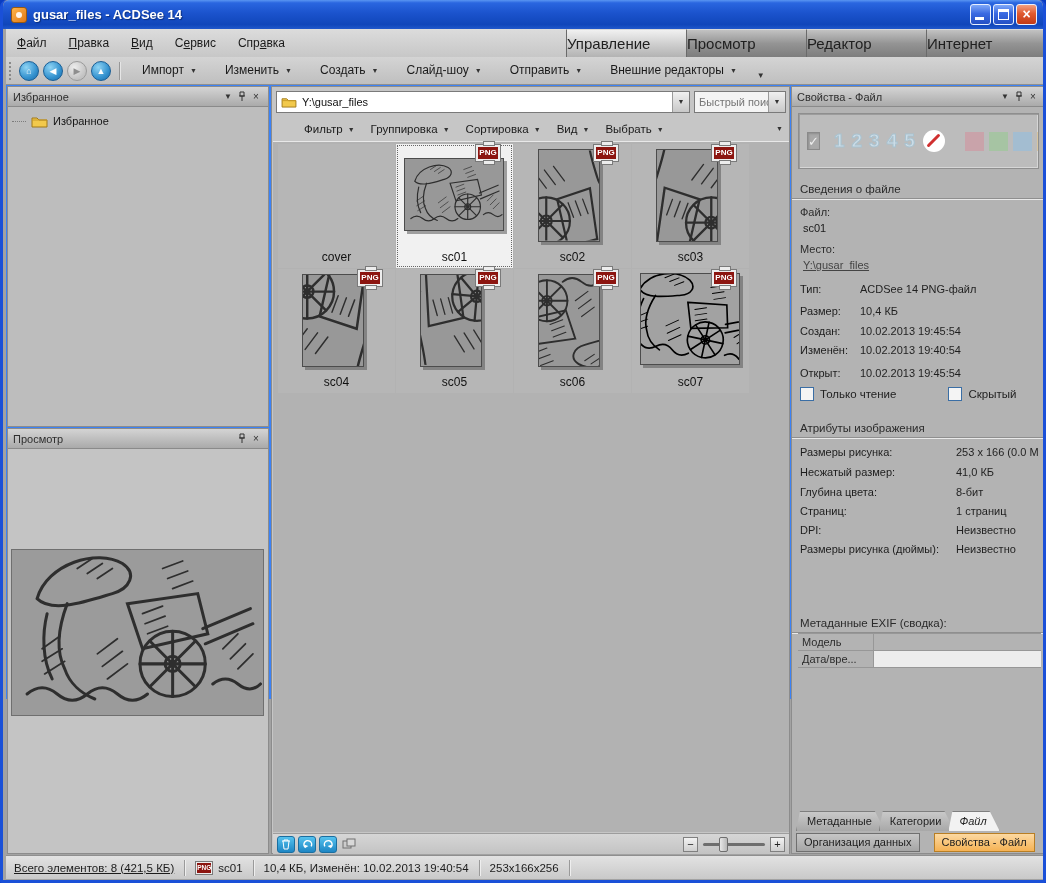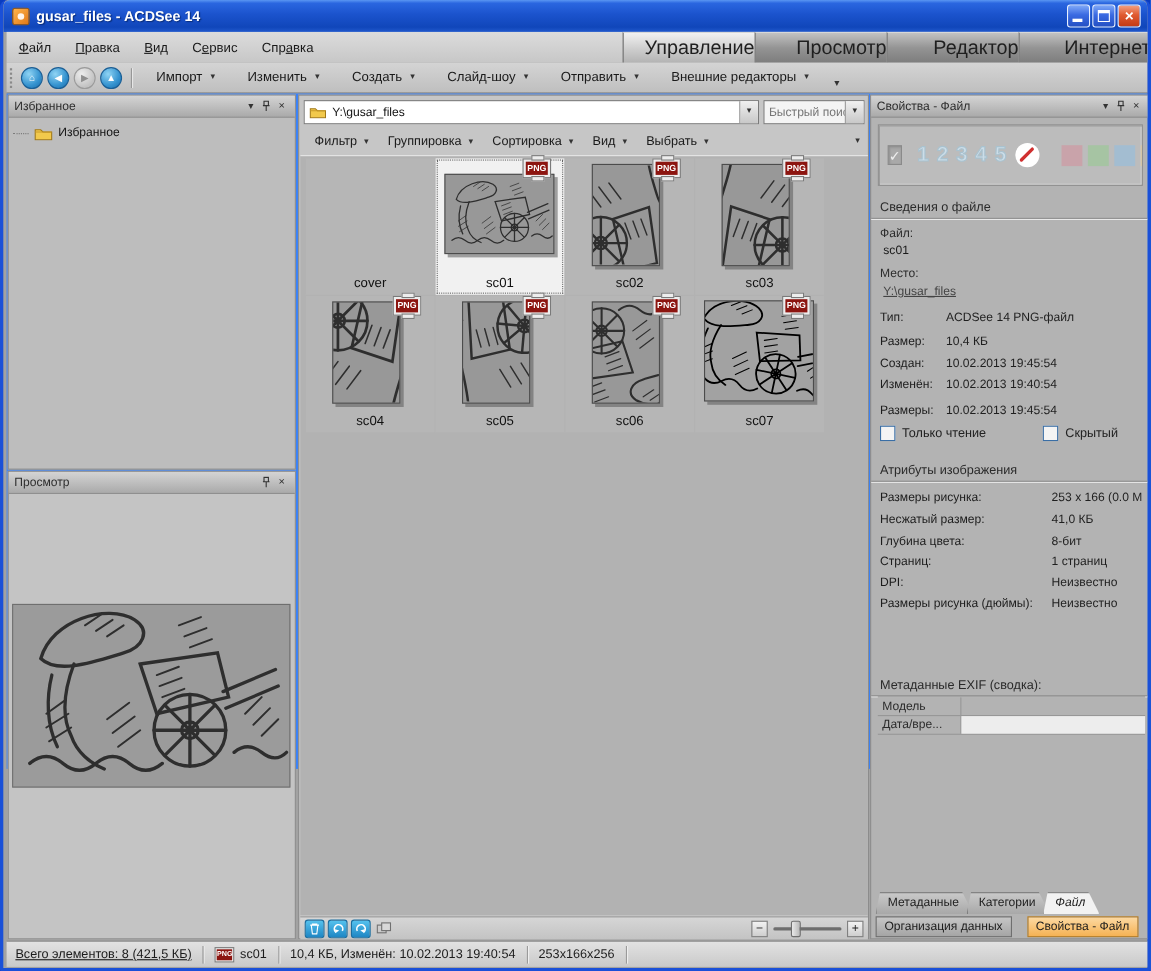--- a/index.html
+++ b/index.html
@@ -27,21 +27,21 @@
   .glyph-max { position:absolute; left:4px; top:4px; width:11px; height:11px; border:1px solid #fff; border-top:3px solid #fff; }
   .glyph-x { position:absolute; left:0; top:0; width:100%; height:100%; color:#fff; font-weight:bold;
     font-size:14px; line-height:19px; text-align:center; }
 
   
   .menubar { position:absolute; left:3px; top:29px; width:1040px; height:28px;
     background:linear-gradient(180deg,#dcdcdc,#c7c7c7); display:flex; align-items:center; }
   .menu-item { padding:0 11px; font-size:12px; color:#1a1a1a; line-height:28px; }
   .menu-item u { text-decoration:underline; }
   .mode-tabs { position:absolute; right:0; top:0; height:28px; display:flex; }
-  .mode-tab { width:120px; height:28px; text-align:right; line-height:27px; font-size:18px; color:#1f1f1f;
+  .mode-tab { width:120px; height:28px; text-align:left; line-height:27px; font-size:15px; color:#1f1f1f;
     background:linear-gradient(180deg,#c2c2c2 0%,#949494 50%,#7d7d7d 100%);
     border-left:1px solid #6a6a6a; border-top:1px solid #d8d8d8; }
   .mode-tab.active { background:linear-gradient(180deg,#f1f1f1 0%,#cdcdcd 55%,#b3b3b3 100%); font-weight:normal; }
 
   
   .toolbar { position:absolute; left:3px; top:57px; width:1040px; height:28px;
     background:linear-gradient(180deg,#d4d4d4,#bfbfbf); border-bottom:1px solid #8f8f8f;
     display:flex; align-items:center; }
   .grip { width:4px; height:18px; margin:0 4px 0 3px; border-left:2px dotted #8a8a8a; }
   .nav { width:20px; height:20px; border-radius:50%; margin:0 2px; flex:none;
@@ -79,21 +79,21 @@
   .center { position:absolute; left:265px; top:1px; width:519px; height:768px; background:#c6c6c6; border:1px solid #8c8c8c; }
   .pathbar { position:absolute; left:4px; top:4px; width:414px; height:22px; background:#fff;
     border:1px solid #7a7a7a; display:flex; align-items:center; padding-left:4px; }
   .path-text { flex:1 1 auto; font-size:11px; color:#111; padding-left:5px; }
   .combo-btn { width:17px; height:20px; background:linear-gradient(180deg,#f0f0f0,#c8c8c8);
     border-left:1px solid #9a9a9a; text-align:center; font-size:7px; line-height:20px; color:#333; flex:none; }
   .searchbox { position:absolute; left:422px; top:4px; width:92px; height:22px; background:#f4f4f4;
     border:1px solid #7a7a7a; display:flex; align-items:center; }
   .searchbox input { flex:1 1 auto; width:60px; border:none; background:transparent; font-family:inherit;
     font-size:11px; color:#444; padding-left:4px; outline:none; }
-  .filterbar { position:absolute; left:0; top:30px; width:517px; height:24px; display:flex; align-items:center; padding-left:6px; }
+  .filterbar { position:absolute; left:0; top:30px; width:517px; height:24px; display:flex; align-items:center; padding-left:24px; }
   .fb-item { display:flex; align-items:center; gap:5px; padding:0 8px; font-size:11.5px; color:#1a1a1a; }
   .fb-overflow { position:absolute; right:6px; top:8px; font-size:7px; color:#333; }
 
   .filelist { position:absolute; left:1px; top:54px; width:516px; height:691px; background:#b2b2b2; border-top:1px solid #e8e8e8; }
   .cell { position:absolute; width:117px; height:124px; background:#b6b6b6; }
   .cell .thumbwrap { position:absolute; left:0; top:0; width:117px; height:98px; }
   .cell .fname { position:absolute; left:0; bottom:4px; width:100%; text-align:center; font-size:12px; color:#111; }
   .cell.sel { background:#f1f1f1; outline:1px dotted #666; outline-offset:-2px; }
   .c0 { left:5px;  top:2px; }  .c1 { left:123px; top:2px; }
   .c2 { left:241px; top:2px; } .c3 { left:359px; top:2px; }
@@ -557,21 +557,21 @@
         </div>
       <div class="kv" style="top:238px">
           <span class="k">Создан:</span>
           <span class="v">10.02.2013 19:45:54</span>
         </div>
       <div class="kv" style="top:257px">
           <span class="k">Изменён:</span>
           <span class="v">10.02.2013 19:40:54</span>
         </div>
       <div class="kv" style="top:280px">
-          <span class="k">Размеры:</span>
+          <span class="k">Открыт:</span>
           <span class="v">10.02.2013 19:45:54</span>
         </div>
 
       <div class="cbrow">
         <span class="cb-item">
             <span class="cb"></span>
             <span>Только чтение</span>
           </span>
         <span class="cb-item">
             <span class="cb"></span>

